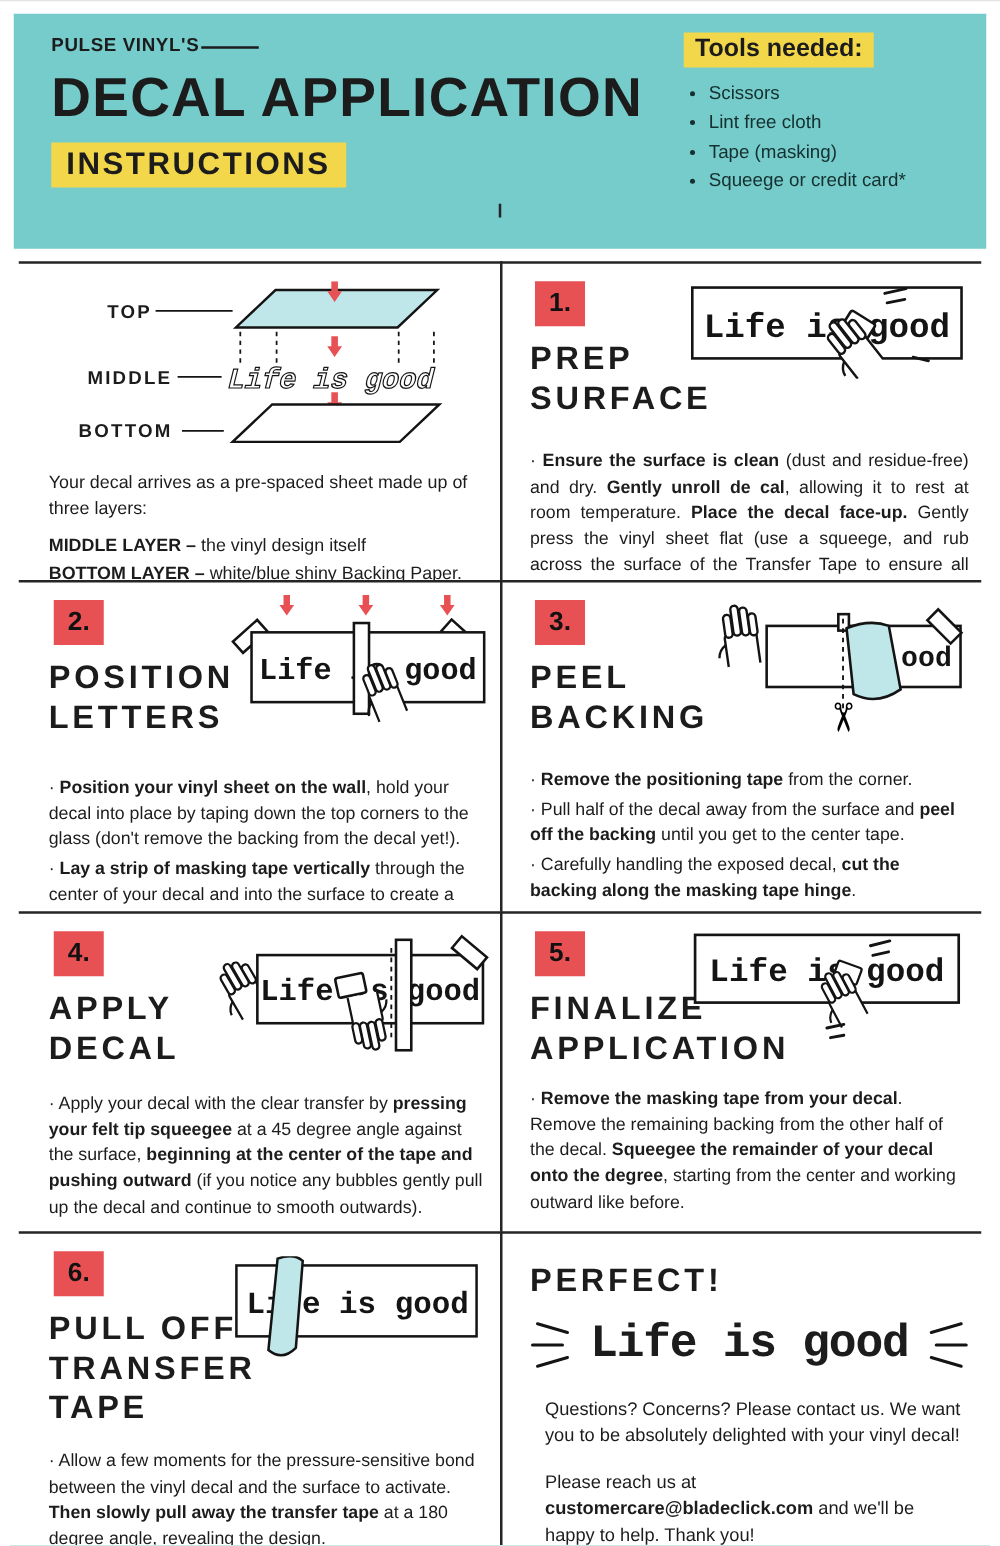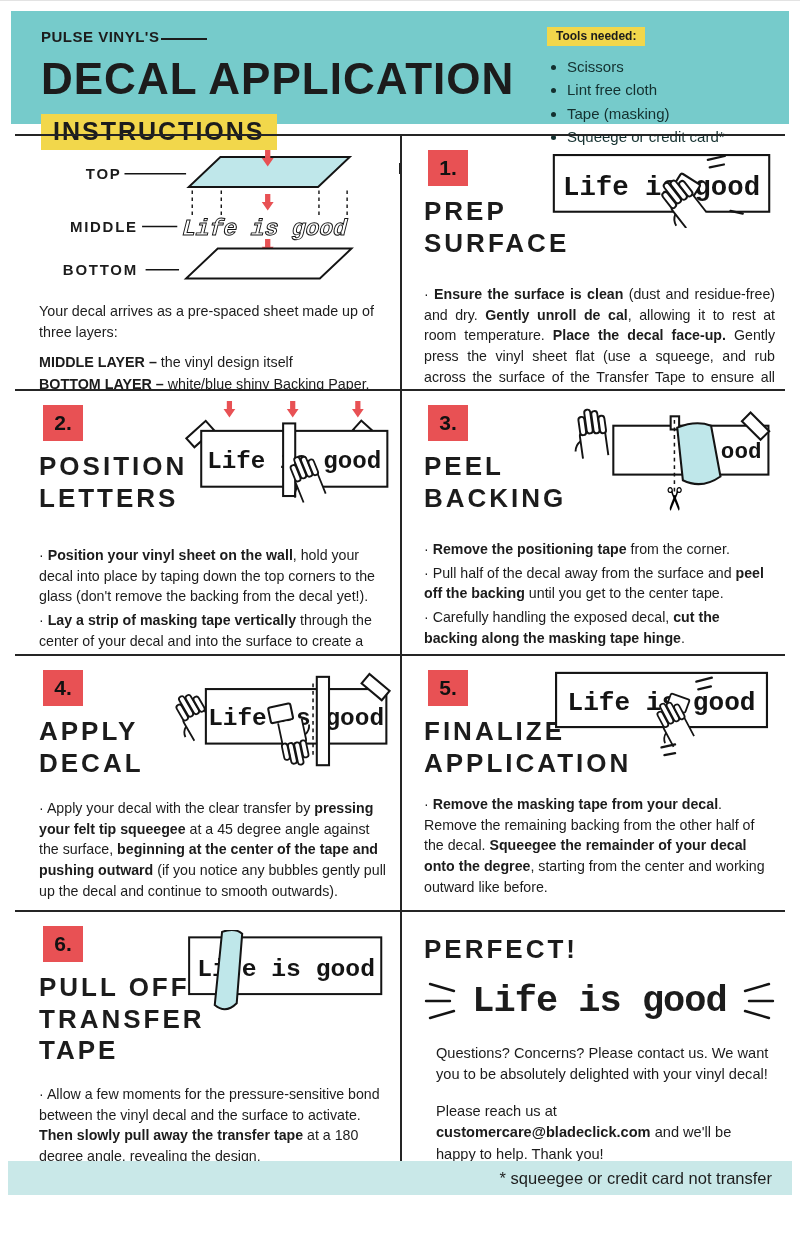--- a/index.html
+++ b/index.html
@@ -4,28 +4,28 @@
 <style>
   :root{
     --teal:#76cbcb; --light-teal:#c9e8e8; --red:#e85154; --yellow:#f2d74b;
     --ink:#1c1c1c; --diagram-teal:#bfe7ea; --rule:#252525;
   }
   *{margin:0;padding:0;box-sizing:border-box}
   body{background:#fff;font-family:"Liberation Sans",sans-serif;color:var(--ink)}
   .page{width:800px;height:1237px;position:relative;background:#fff;overflow:hidden;border-top:1px solid #e3e3e3}
 
   
-  .header{margin:10px 11px 0;height:113px;background:var(--teal);padding:17px 0 0 30px;position:relative}
+  .header{margin:10px 11px 0;height:188px;background:var(--teal);padding:17px 0 0 30px;position:relative}
   .brand{font-size:15px;font-weight:bold;letter-spacing:.5px}
   .brand-line{display:inline-block;width:46px;border-bottom:2px solid var(--ink);margin-left:2px;vertical-align:2px}
   .big-title{font-size:44px;font-weight:800;letter-spacing:1px;margin-top:12px;line-height:1}
   .chip{display:inline-block;background:var(--yellow);font-weight:bold}
   .instr-chip{margin-top:13px;font-size:25px;letter-spacing:2px;padding:3px 12px 4px}
   .tools{position:absolute;top:15px;right:52px;width:190px}
-  .tools-chip{font-size:12px;padding:2px 9px 3px}
+  .tools-chip{font-size:20px;padding:2px 9px 3px}
   .tools ul{margin:9px 0 0 20px}
   .tools li{font-size:15px;line-height:1.55;color:#14302f}
 
   
   .divider-stub{position:absolute;left:399px;top:162px;width:2px;height:11px;background:var(--rule)}
   .grid{margin:10px 15px 0;display:grid;grid-template-columns:385px 385px;grid-template-rows:255px 265px 256px 251px}
   .cell{border-top:2px solid var(--rule);padding:12px 8px 0 24px;overflow:hidden;position:relative}
   .cell.right{border-left:2px solid var(--rule);padding-left:22px;padding-right:10px}
 
   .step-top{position:relative}

